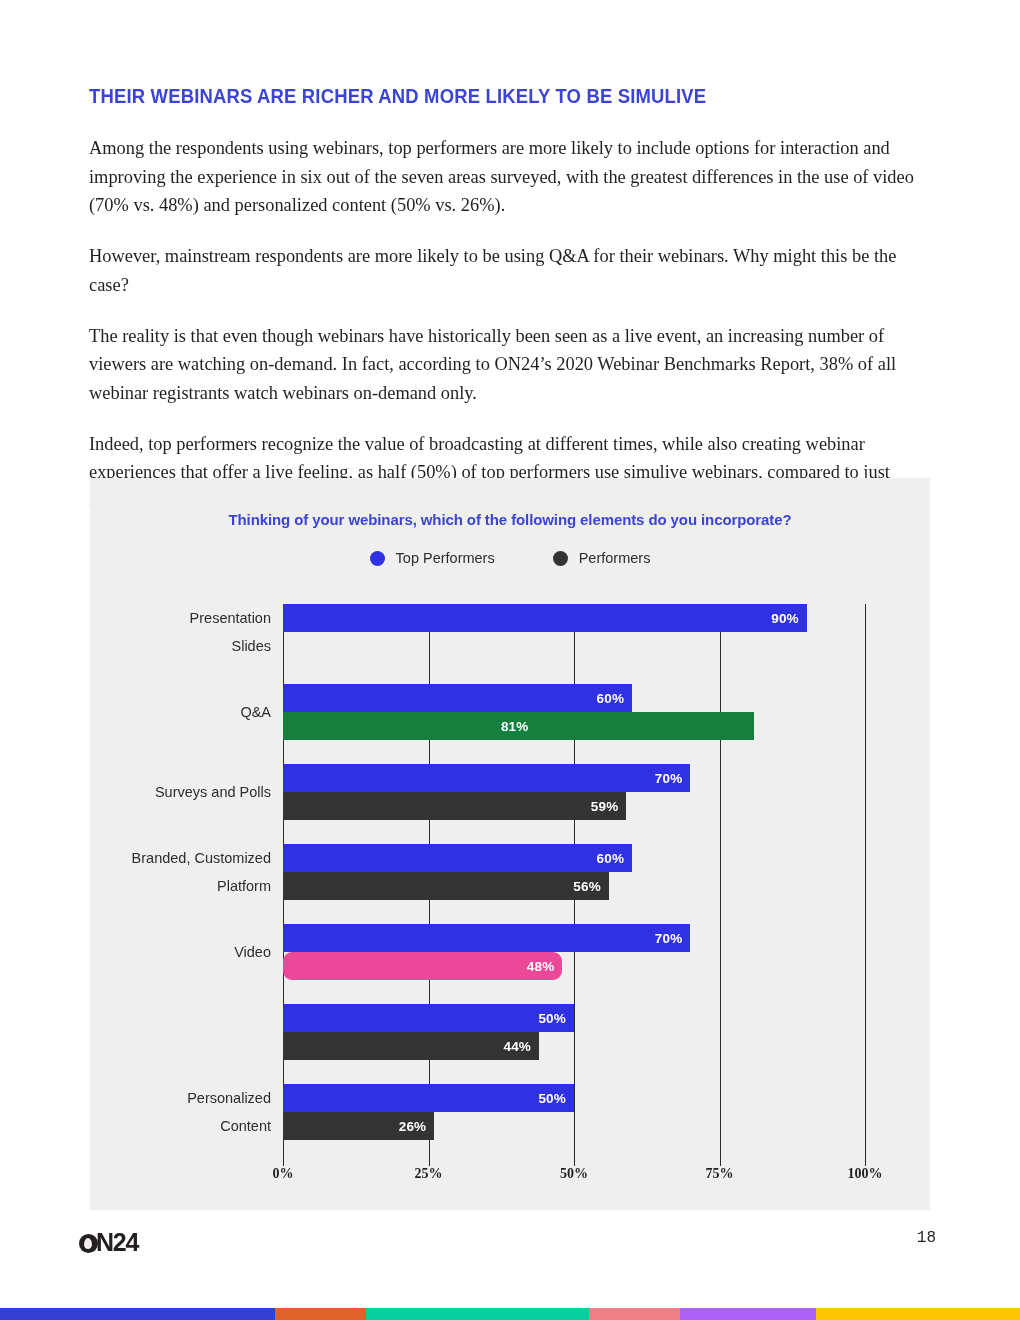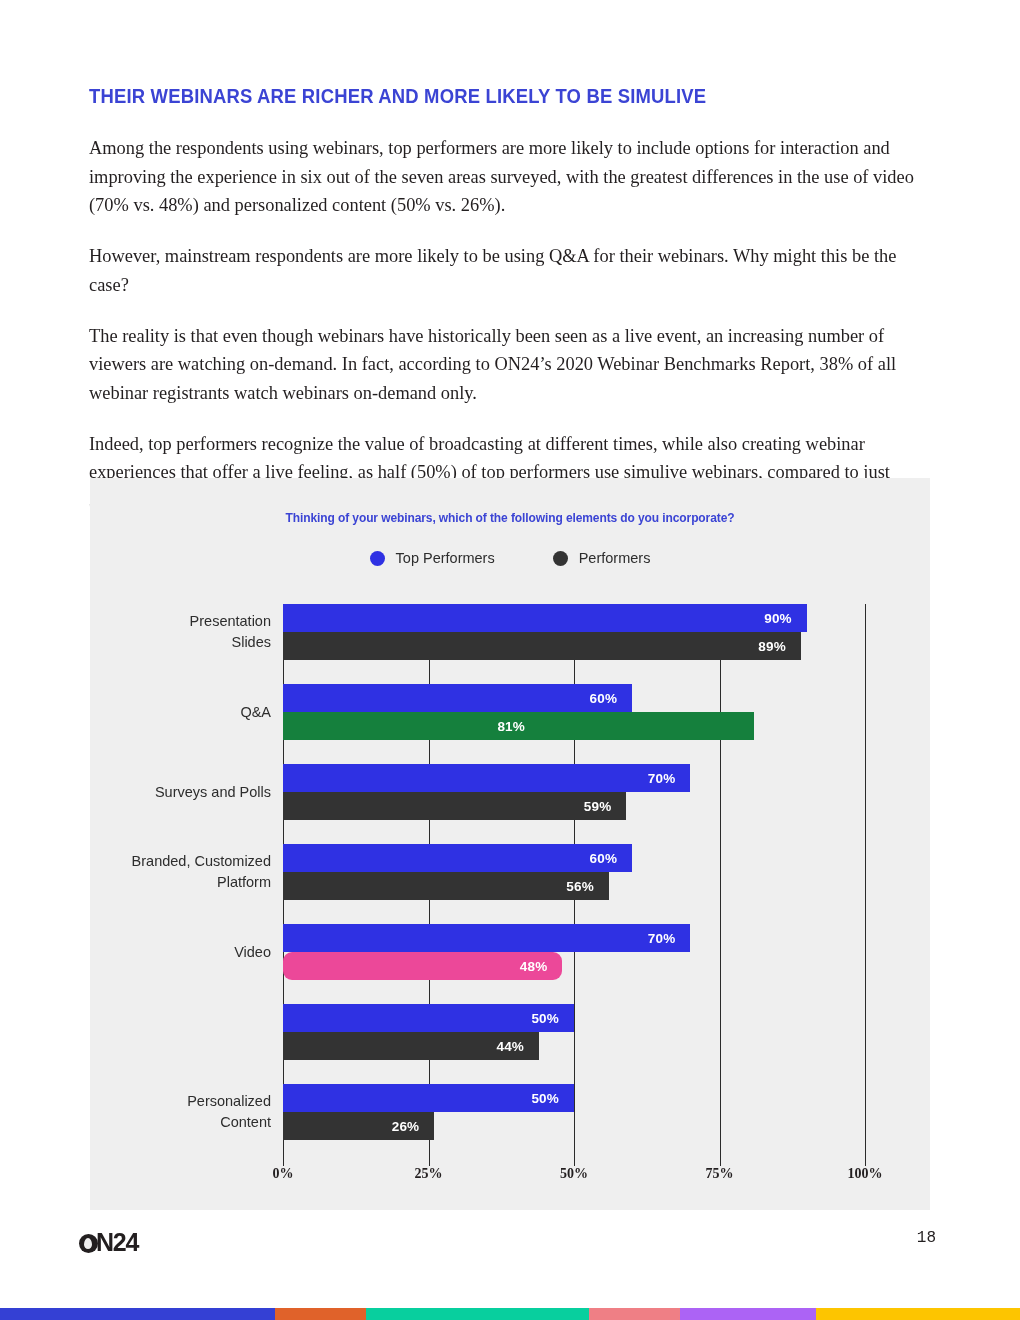--- a/index.html
+++ b/index.html
@@ -64,21 +64,21 @@
     height: 732px;
     background: #efefef;
   }
 
   .chart-title {
     position: absolute;
     left: 0;
     right: 0;
     top: 33px;
     text-align: center;
-    font-size: 12px;
+    font-size: 15px;
     font-weight: bold;
     color: #3b44d4;
     font-family: "Liberation Sans", sans-serif;
     letter-spacing: -0.1px;
   }
 
   .legend {
     position: absolute;
     top: 72px;
     left: 0;
@@ -143,41 +143,41 @@
   }
 
   .cat-label {
     position: absolute;
     right: calc(100% + 12px);
     top: 50%;
     transform: translateY(-50%);
     width: 230px;
     text-align: right;
     font-size: 14.5px;
-    line-height: 21px;
+    line-height: 28px;
     color: #2d2d2d;
     white-space: pre-line;
   }
 
   .bar {
     position: absolute;
     left: 0;
     height: 28px;
     display: flex;
     align-items: center;
     justify-content: flex-end;
   }
   .bar.top { top: 0; background: #2f31e3; }
   .bar.main { top: 28px; background: #333333; }
 
   .bar-value {
     color: #ffffff;
     font-size: 13.5px;
     font-weight: bold;
-    padding-right: 15px;
+    padding-right: 8px;
     letter-spacing: 0.2px;
     white-space: nowrap;
   }
 
   .xaxis-ticks {
     position: absolute;
     left: 193px;
     top: 688px;
     width: 582px;
     height: 26px;
@@ -283,23 +283,20 @@
           <div class="gridline" style="left: 75%;"></div>
           <div class="gridline" style="left: 100%;"></div>
         </div>
       <div class="rows" id="bar-rows">
           <div class="grp" style="top: 0px;">
             <div class="cat-label">Presentation
 Slides</div>
             <div class="bar top" style="width: 90%; background: rgb(47, 49, 227);">
               <span class="bar-value">90%</span>
             </div>
-            <div class="bar main" style="width: 89%; background: rgb(51, 51, 51);">
-              <span class="bar-value">89%</span>
-            </div>
           </div>
           <div class="grp" style="top: 80px;">
             <div class="cat-label">Q&amp;A</div>
             <div class="bar top" style="width: 60%; background: rgb(47, 49, 227);">
               <span class="bar-value">60%</span>
             </div>
             <div class="bar main" style="width: 81%; background: #15803d; justify-content: center;">
               <span class="bar-value">81%</span>
             </div>
           </div>

